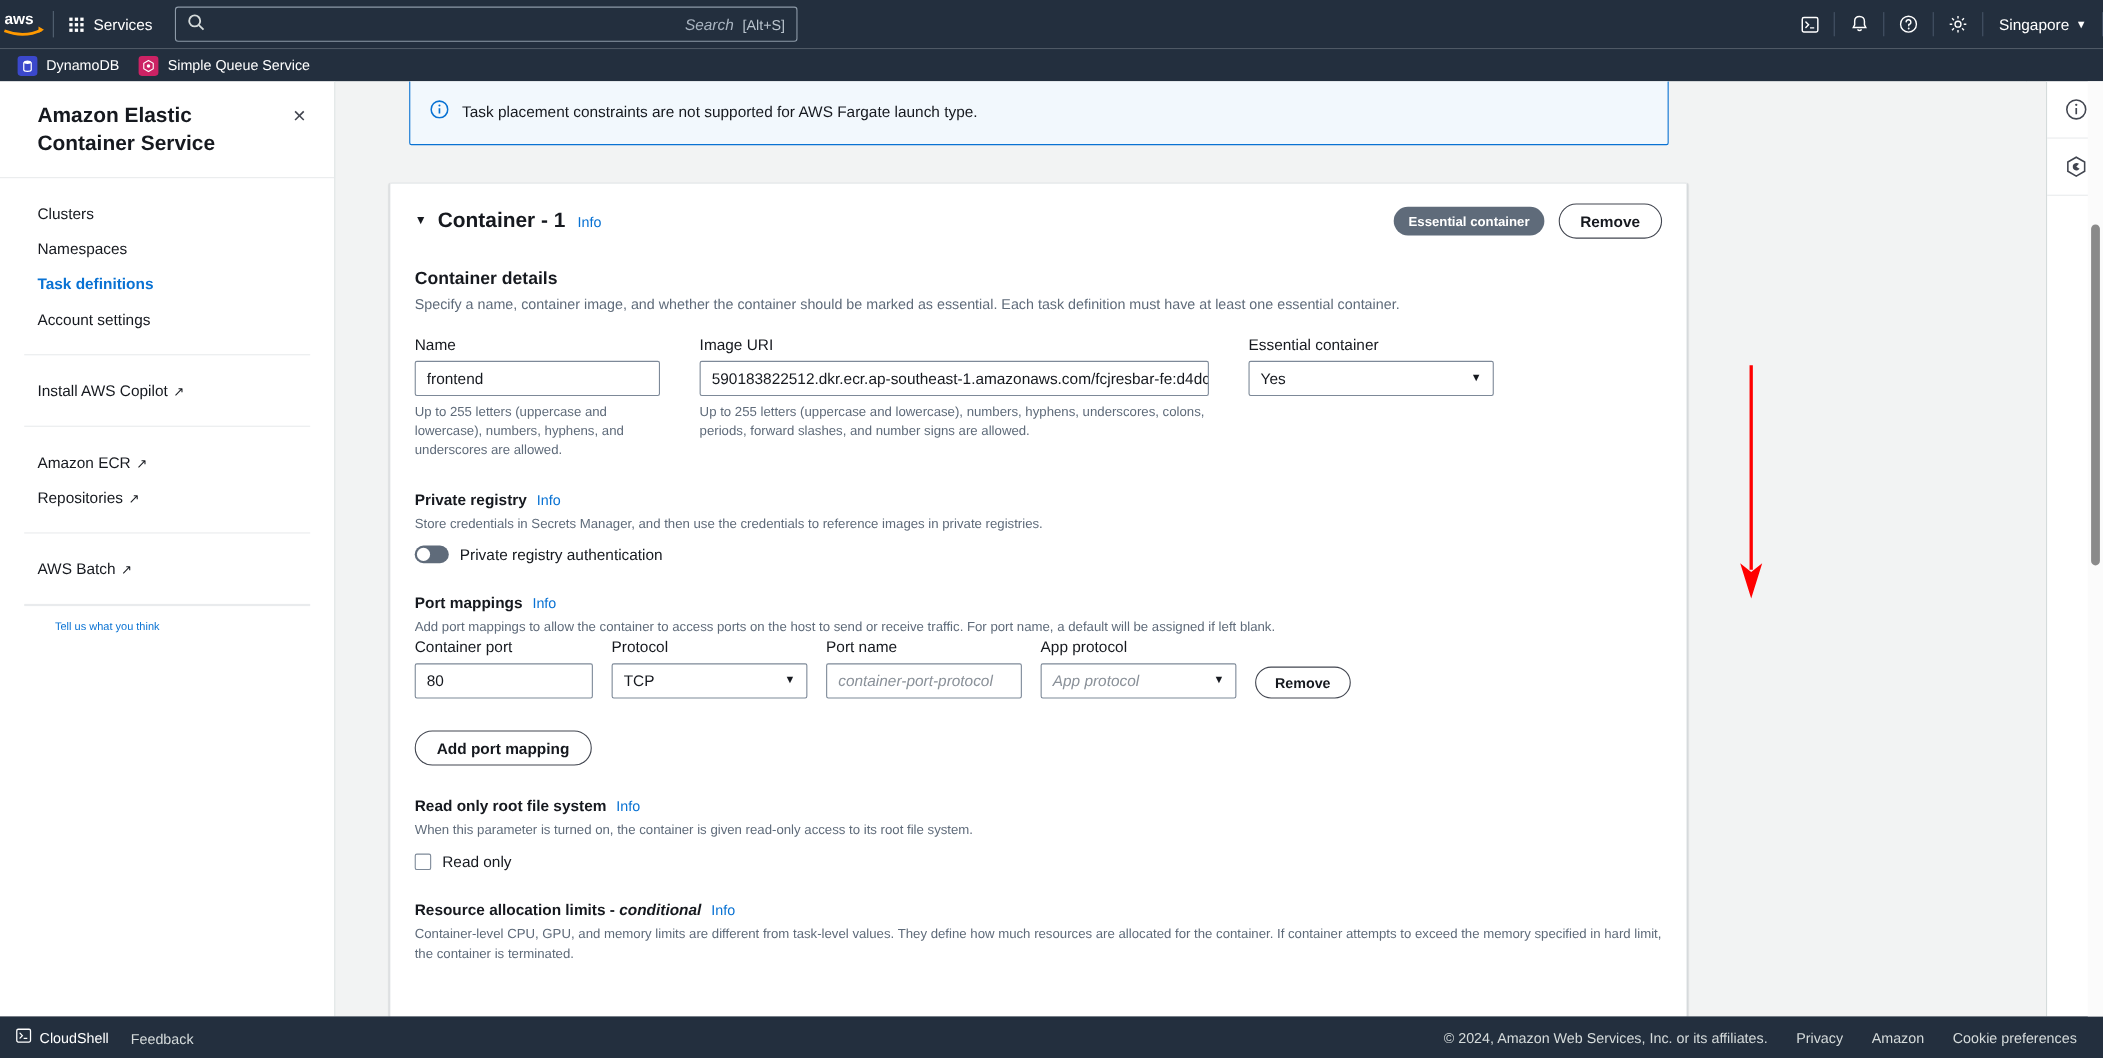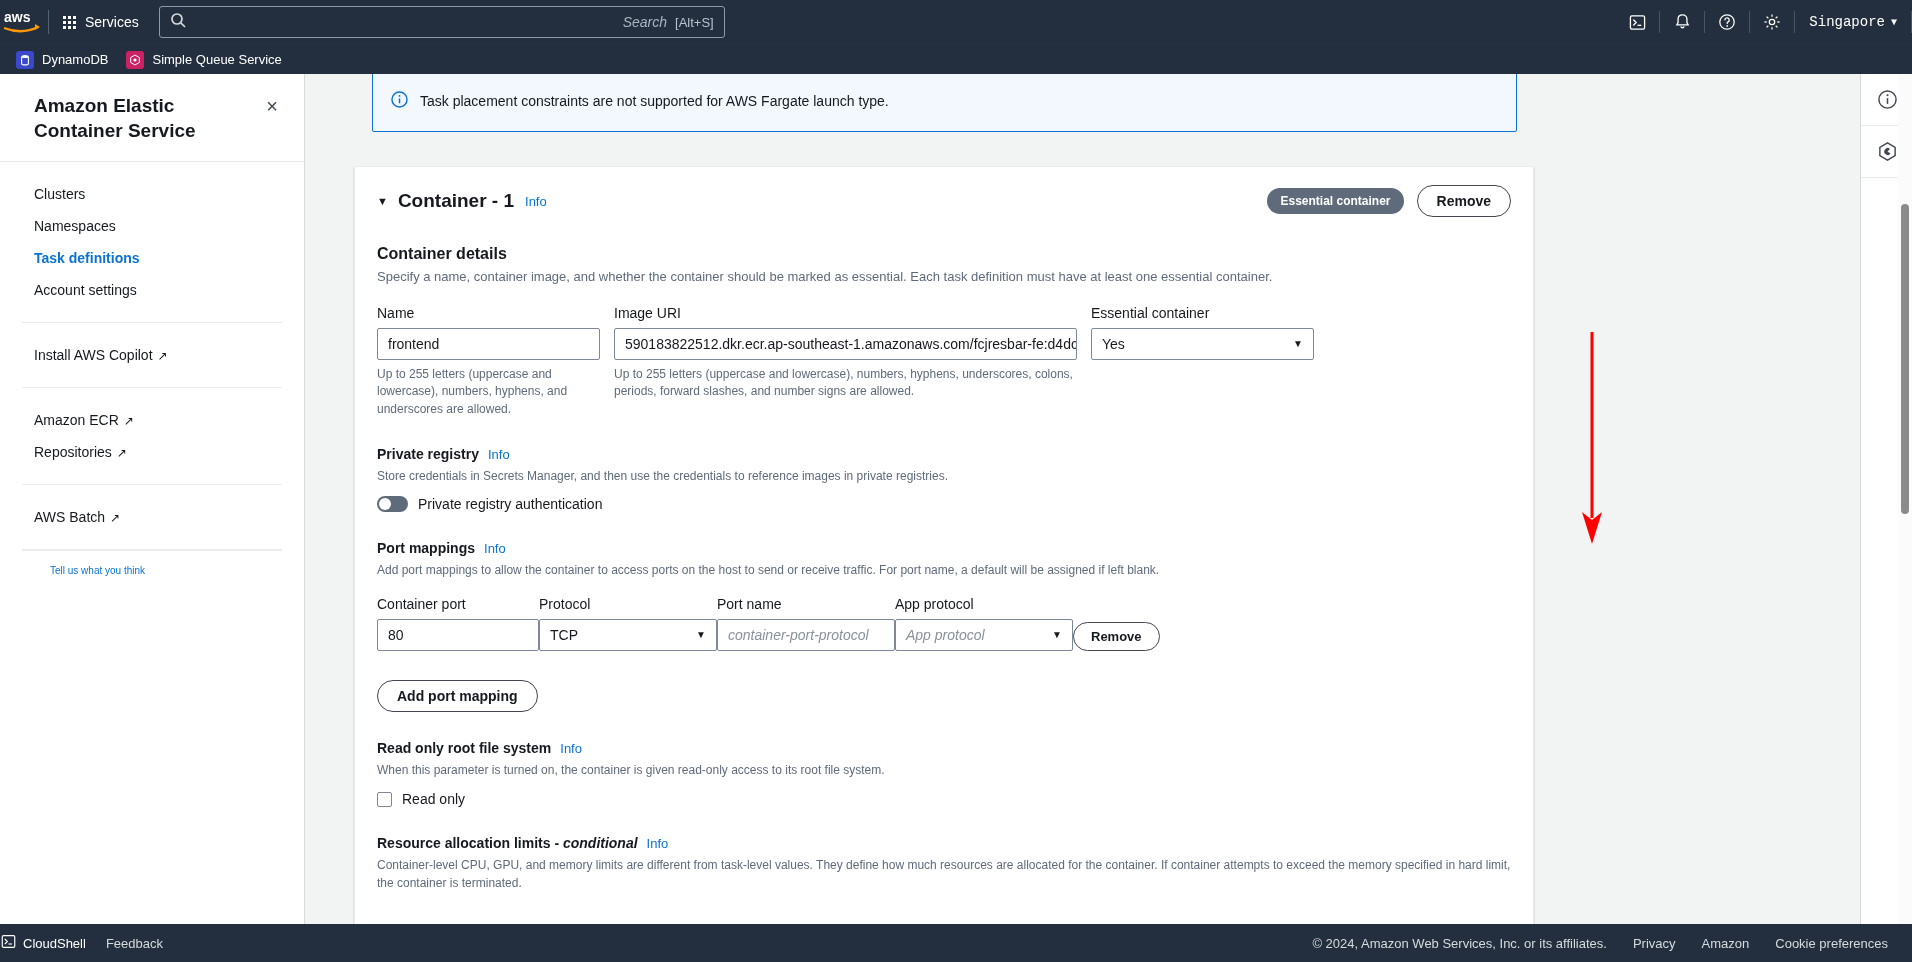--- a/index.html
+++ b/index.html
@@ -30,21 +30,21 @@
   }
   .searchwrap .mag { margin-left:10px; color:#d5dbdb; }
   .search-input {
     flex:1; background:transparent; border:none; outline:none;
     color:#fff; font-size:14px; font-family:"Liberation Sans", sans-serif;
     padding:0 8px; font-style:italic;text-align:right;
   }
   .search-input::placeholder { color:#a9b4c0; font-style:italic; }
   .altkey { color:#b9c3cd; font-size:13px; margin-right:10px; }
 
-  .nav-right { margin-left:auto; display:flex; align-items:center; height:44px;font-family:Liberation Mono, monospace; }
+  .nav-right { margin-left:auto; display:flex; align-items:center; height:44px; }
   .nav-icon { width:44px; height:44px; display:flex; align-items:center; justify-content:center; color:#fff; cursor:pointer; }
   .nav-sep { width:1px; height:22px; background:#465466; }
   .region-btn { color:#fff; font-size:14px; padding:0 14px; display:flex; align-items:center; gap:6px; cursor:pointer; }
 
   
   .favbar {
     position:absolute; top:44px; left:0; width:1912px; height:30px;
     background:#232f3e; display:flex; align-items:center; padding-left:16px; gap:18px;
     border-top:1px solid #32415340;
   }
@@ -107,21 +107,21 @@
   }
   .btn-sm { padding:6px 17px; font-size:13px; }
 
   .section { padding:0 22px; }
   .sec-title { font-size:16px; font-weight:bold; color:#16191f; margin-top:14px; }
   .sec-desc { font-size:13px; color:#5f6b7a; margin-top:5px; line-height:1.45; }
   .lbl-row { display:flex; align-items:baseline; gap:9px; }
   .lbl { font-size:14px; font-weight:bold; color:#16191f; }
   .hint { font-size:12px; color:#5f6b7a; line-height:1.45; margin-top:6px; }
 
-  .fields { display:flex; gap:14px; margin-top:18px; }
+  .fields { display:flex; gap:36px; margin-top:18px; }
   .field-name { width:223px; }
   .field-uri  { width:463px; }
   .field-ess  { width:223px; }
   .input {
     width:100%; height:32px; border:1px solid #7d8998; border-radius:2px;
     padding:0 10px; font-size:14px; color:#16191f; background:#fff;
     font-family:"Liberation Sans", sans-serif; outline:none;
     overflow:hidden; white-space:nowrap; text-overflow:clip;
     display:flex; align-items:center;
   }
@@ -136,21 +136,21 @@
   .field-lbl { font-size:14px; color:#16191f; margin-bottom:7px; display:block; font-weight:normal;}
 
   .block { margin-top:28px; }
   .toggle-row { display:flex; align-items:center; gap:10px; margin-top:11px; }
   .toggle {
     width:31px; height:16px; border-radius:10px; background:#5f6b7a; position:relative; cursor:pointer; flex:0 0 auto;
   }
   .toggle .knob { position:absolute; width:12px; height:12px; background:#fff; border-radius:50%; top:2px; left:2px; }
   .toggle-lbl { font-size:14px; color:#16191f; }
 
-  .pm-grid { display:flex; margin-top:16px; align-items:flex-end; }
+  .pm-grid { display:flex; gap:17px; align-items:flex-end; }
   .pm-cp { width:162px; }
   .pm-pr { width:178px; }
   .pm-pn { width:178px; }
   .pm-ap { width:178px; }
   .pm-rm { padding-bottom:0px; }
 
   .cb-row { display:flex; align-items:center; gap:10px; margin-top:12px; }
   .cbox { width:15px; height:15px; border:1px solid #7d8998; border-radius:2px; background:#fff; cursor:pointer; flex:0 0 auto;}
   .cb-lbl { font-size:14px; color:#16191f; }
 
@@ -170,21 +170,21 @@
   .scroll-thumb { position:absolute; top:130px; left:3px; width:8px; height:310px; background:#8a8a8a; border-radius:5px; }
 
   
   .red-arrow { position:absolute; left:1580px; top:330px; z-index:25; pointer-events:none; }
 
   
   .footer {
     position:absolute; bottom:0; left:0; width:1912px; height:38px;
     background:#232f3e; display:flex; align-items:center; color:#d5dbdb; font-size:13px;
   }
-  .f-left { display:flex; align-items:center; gap:20px; margin-left:1px; }
+  .f-left { display:flex; align-items:flex-end; gap:20px; margin-left:14px; }
   .f-cs { display:flex; align-items:center; gap:7px; cursor:pointer; color:#fff; }
   .f-right { margin-left:auto; display:flex; align-items:center; gap:26px; margin-right:24px; }
   .f-link { cursor:pointer; color:#d5dbdb; text-decoration:none; }
   .f-copy { color:#d5dbdb; }
 </style>
 </head>
 <body>
 
 <div class="topnav">
   <div class="aws-logo">

